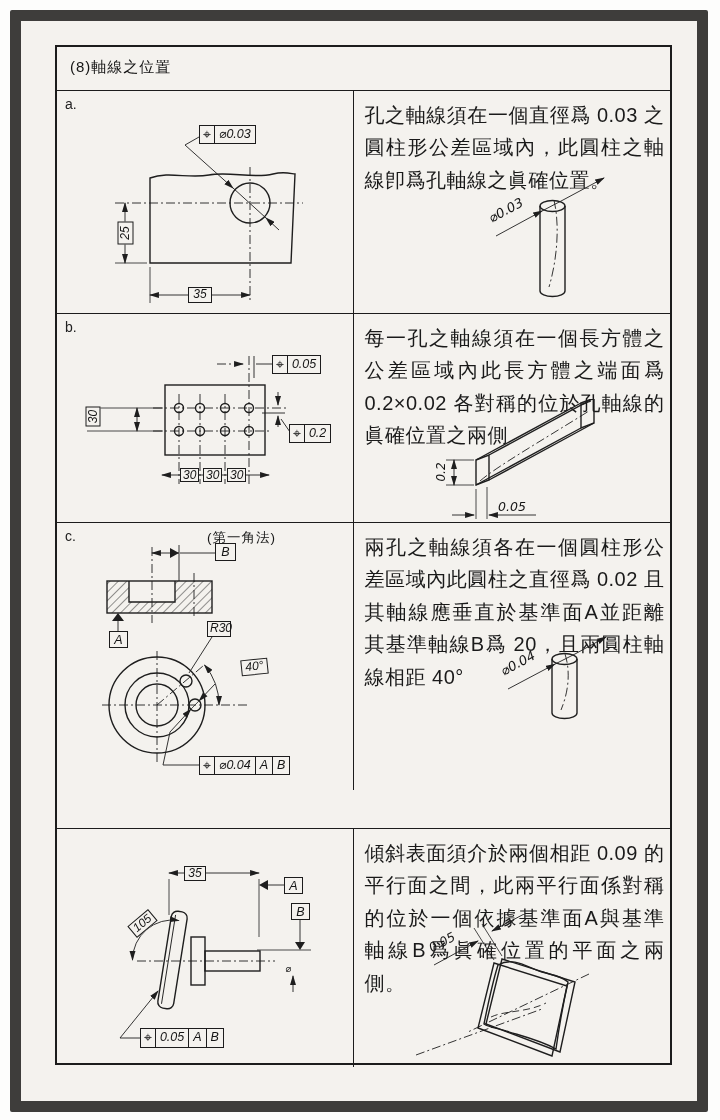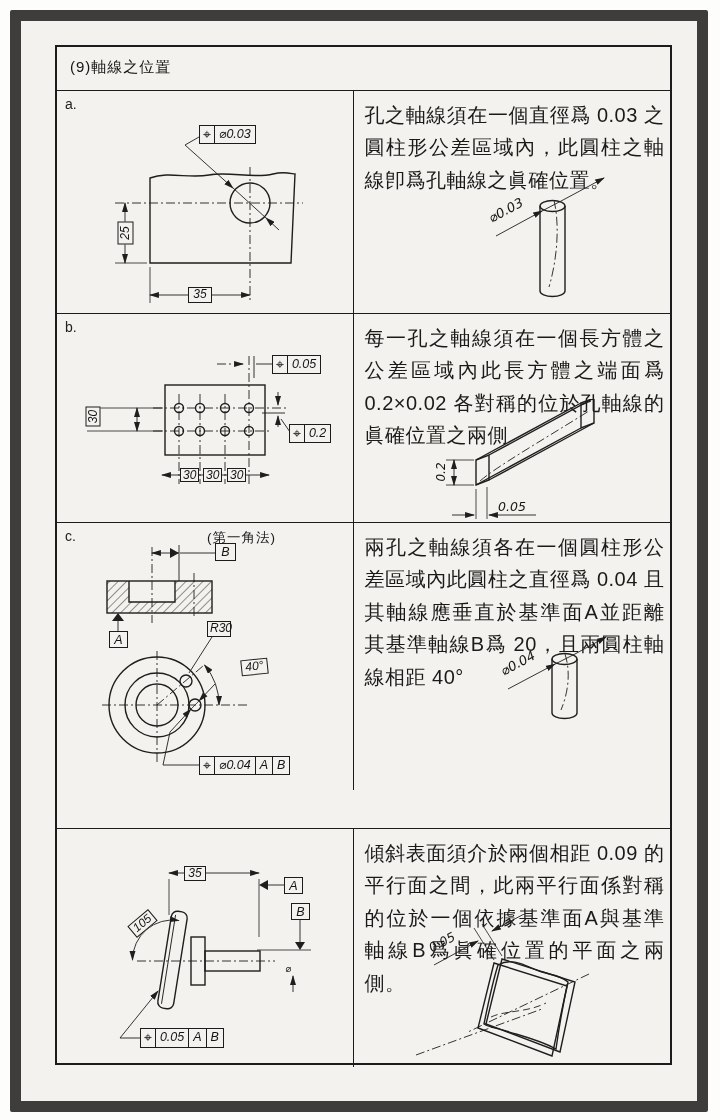--- a/index.html
+++ b/index.html
@@ -40,21 +40,21 @@
       <line x1="0" y1="0" x2="0" y2="6" stroke="#2b2b2b" stroke-width="1"></line>
     </pattern>
   </defs>
 </svg>
 
 <div id="scan-frame"></div>
 
 <div id="table">
 
   <div class="trow" style="top:0;height:43px;">
-    <div class="sechdr">(9)軸線之位置</div>
+    <div class="sechdr">(8)軸線之位置</div>
   </div>
 
   <div class="trow bt" style="top:43px;height:223px;">
     <div class="lcell">
       <svg width="297" height="221" viewBox="0 0 297 221">
         <g>
           <path class="obj" d="M93,87 C112,80 132,88 152,84 C172,80 196,88 216,83 C228,80 235,83 238,83 L234,172 L93,172 Z"></path>
           <circle class="obj" cx="193" cy="112" r="20" stroke-width="1.6"></circle>
         </g>
         <g>
@@ -219,21 +219,21 @@
       <div class="boxdim" style="left:150px;top:98px;width:24px;height:16px;">R30</div>
       <div class="boxdim" style="left:184px;top:136px;width:27px;height:16px;transform:rotate(-6deg);">40°</div>
       <div class="fcf" style="left:142px;top:233px;height:19px;">
         <div class="cell">⌖</div>
         <div class="cell">⌀0.04</div>
         <div class="cell">A</div>
         <div class="cell">B</div>
       </div>
     </div>
     <div class="rcell">
-      <div class="desc">兩孔之軸線須各在一個圓柱形公差區域內此圓柱之直徑爲 0.04 且其軸線應垂直於基準面A並距離其基準軸線B爲 20，且兩圓柱軸線相距 40°</div>
+      <div class="desc">兩孔之軸線須各在一個圓柱形公差區域內此圓柱之直徑爲 0.02 且其軸線應垂直於基準面A並距離其基準軸線B爲 20，且兩圓柱軸線相距 40°</div>
       <svg width="318" height="160" viewBox="0 0 318 160" style="top:100px;">
         <g transform="translate(0,-100)">
           <path class="obj" d="M196,136 L196,190 A12.5,5.5 0 0 0 221,190 L221,136"></path>
           <ellipse class="obj" cx="208.5" cy="136" rx="12.5" ry="5.5"></ellipse>
           <path class="cl" d="M209,131 C215,150 212,170 205,187"></path>
           <line class="thin" x1="152" y1="166" x2="198.8" y2="141.2" marker-end="url(#ar)"></line>
           <line class="thin" x1="198.8" y1="141.2" x2="219" y2="131"></line>
           <line class="thin" x1="219" y1="131" x2="250" y2="114" marker-end="url(#ar)"></line>
           <text class="itxt" font-size="13" text-anchor="middle" transform="translate(164,144) rotate(-28)">⌀0.04</text>
         </g>

